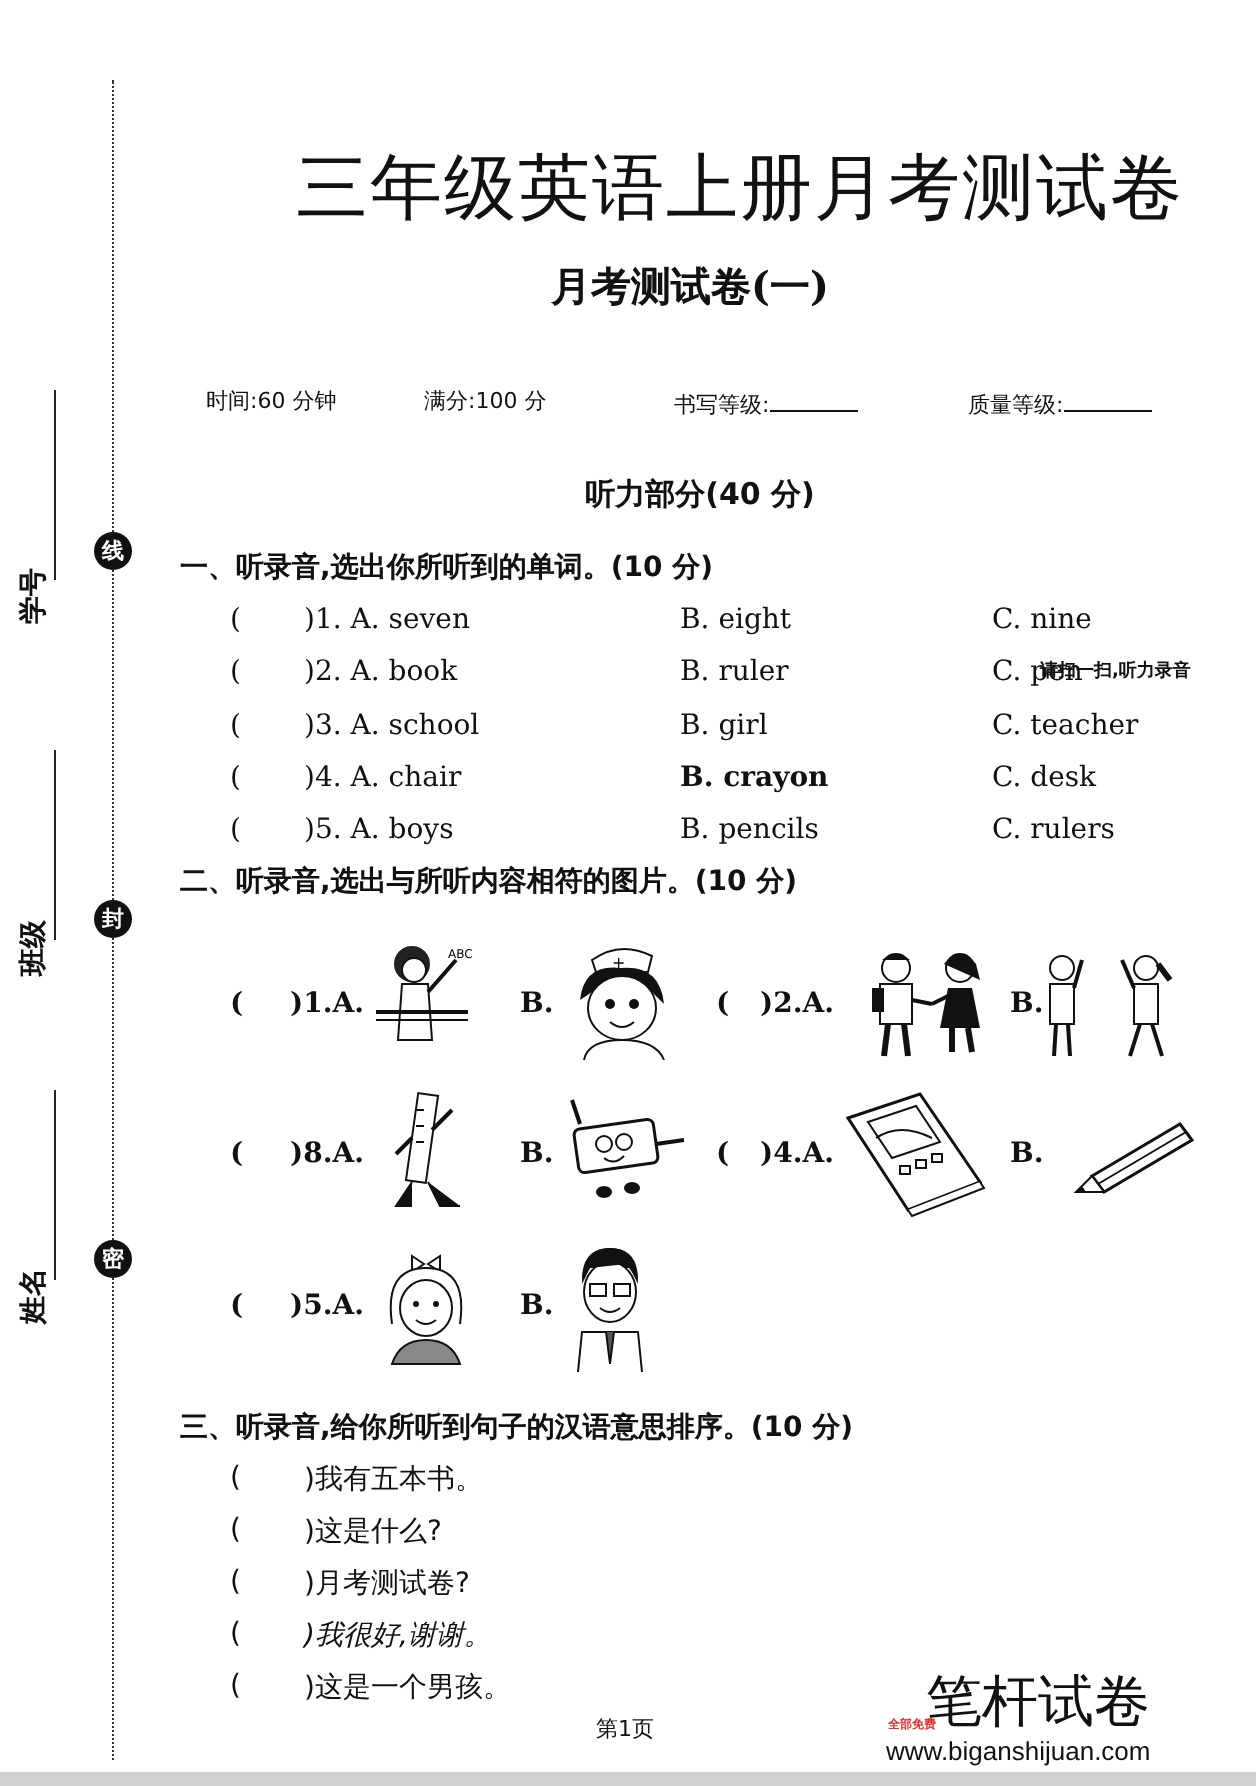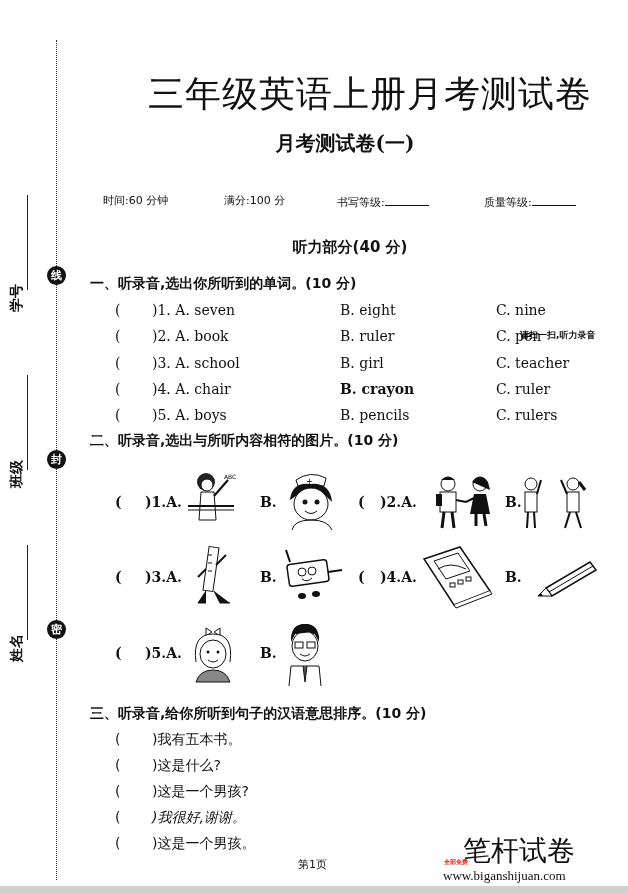--- a/index.html
+++ b/index.html
@@ -16,42 +16,42 @@
   .part{left:0;width:700px;top:238px;text-align:center;font-size:15px;font-weight:bold;}
   .section{left:90px;font-size:14px;font-weight:bold;font-family:"DejaVu Sans",sans-serif;}
   .scan{left:520px;top:281px;font-size:9px;font-weight:bold;margin-top:48px;}
   .row{position:absolute;font-size:14px;}
   .paren{position:absolute;font-size:14px;}
   .opt{position:absolute;font-size:14px;}
   .pic{position:absolute;}
   .cn{font-family:"DejaVu Sans",sans-serif;}
   .footer{left:298px;top:857px;font-size:11px;}
   .wm1{left:463px;top:832px;font-family:"DejaVu Sans",sans-serif;font-size:28px;}
-  .wm2{left:443px;top:868px;font-family:Liberation Serif, serif;font-size:13px;}
+  .wm2{left:443px;top:868px;font-family:Liberation Sans, sans-serif;font-size:13px;}
   .wm-red{left:444px;top:858px;font-size:6px;color:#e0302a;font-family:"DejaVu Sans",sans-serif;font-weight:bold;}
   .bottom-bar{left:0;top:886px;width:628px;height:7px;background:#d0d0d0;}
 </style>
 </head>
 <body>
 
 <div class="dotline"></div>
 <div class="side-line" style="top:195px;height:95px;"></div>
 <div class="side-label" style="top:312px;">学号</div>
 <div class="seal" style="top:266px;">线</div>
 <div class="side-line" style="top:375px;height:95px;"></div>
 <div class="side-label" style="top:488px;">班级</div>
 <div class="seal" style="top:450px;">封</div>
 <div class="side-line" style="top:545px;height:95px;"></div>
 <div class="side-label" style="top:662px;">姓名</div>
 <div class="seal" style="top:620px;">密</div>
 
 <div class="abs title">三年级英语上册月考测试卷</div>
 <div class="abs subtitle">月考测试卷(一)</div>
 <div class="abs meta cn" style="left:103px;">时间:60 分钟</div>
-<div class="abs meta cn" style="left:224px;">满分:100 分</div>
+<div class="abs meta cn" style="left:212px;">满分:100 分</div>
 <div class="abs meta cn" style="left:337px;"><span>书写等级:</span><span class="blank"></span></div>
 <div class="abs meta cn" style="left:484px;"><span>质量等级:</span><span class="blank"></span></div>
 
 <div class="abs part cn">听力部分(40 分)</div>
 
 <div class="abs section" style="top:275px;text-align:right;">一、听录音,选出你所听到的单词。(10 分)</div>
 <div class="abs scan cn">请扫一扫,听力录音</div>
 
 <div>
   <div class="row" style="left:0;top:302px;width:628px;height:24px;">
@@ -69,21 +69,21 @@
   <div class="row" style="left:0;top:355px;width:628px;height:24px;">
     <span class="paren" style="left:115px;">(</span>
     <span class="opt" style="left:152px;">)3. A. school</span>
     <span class="opt" style="left:340px;">B. girl</span>
     <span class="opt" style="left:496px;">C. teacher</span>
   </div>
   <div class="row" style="left:0;top:381px;width:628px;height:24px;">
     <span class="paren" style="left:115px;">(</span>
     <span class="opt" style="left:152px;">)4. A. chair</span>
     <span class="opt" style="left:340px;font-weight:bold;">B. crayon</span>
-    <span class="opt" style="left:496px;">C. ruler</span>
+    <span class="opt" style="left:496px;">C. desk</span>
   </div>
   <div class="row" style="left:0;top:407px;width:628px;height:24px;">
     <span class="paren" style="left:115px;">(</span>
     <span class="opt" style="left:152px;">)5. A. boys</span>
     <span class="opt" style="left:340px;">B. pencils</span>
     <span class="opt" style="left:496px;">C. rulers</span>
   </div>
 </div>
 
 <div class="abs section" style="top:432px;">二、听录音,选出与所听内容相符的图片。(10 分)</div>
@@ -136,21 +136,21 @@
     <line x1="17" y1="40" x2="18" y2="56" stroke="#111" stroke-width="2"></line>
   <circle cx="56" cy="12" r="6" fill="#fff" stroke="#111"></circle>
     <path d="M62 10 L68 18" stroke="#111" stroke-width="3"></path>
   <rect x="50" y="20" width="12" height="20" fill="#fff" stroke="#111"></rect>
     <line x1="50" y1="22" x2="44" y2="8" stroke="#111" stroke-width="2"></line>
   <line x1="53" y1="40" x2="48" y2="56" stroke="#111" stroke-width="2"></line>
     <line x1="59" y1="40" x2="64" y2="56" stroke="#111" stroke-width="2"></line>
 </svg>
 
 <span class="paren" style="left:115px;top:569px;font-weight:bold;">(</span>
-<span class="opt" style="left:145px;top:569px;font-weight:bold;">)3.A.</span>
+<span class="opt" style="left:145px;top:569px;font-weight:bold;">)8.A.</span>
 <svg class="pic" style="left:192px;top:545px;" width="42" height="62" viewBox="0 0 42 62">
   <rect x="14" y="2" width="10" height="44" transform="rotate(8 19 24)" fill="#fff" stroke="#111"></rect>
   <line x1="16" y1="10" x2="20" y2="10" stroke="#111"></line>
     <line x1="16" y1="18" x2="20" y2="18" stroke="#111"></line>
     <line x1="16" y1="26" x2="20" y2="26" stroke="#111"></line>
   <line x1="24" y1="20" x2="34" y2="10" stroke="#111" stroke-width="2"></line>
     <line x1="14" y1="24" x2="6" y2="32" stroke="#111" stroke-width="2"></line>
   <path d="M14 46 L6 58 L14 58" fill="#111" stroke="#111"></path>
     <path d="M22 46 L28 58 L38 58" fill="#111" stroke="#111"></path>
 </svg>
@@ -212,21 +212,21 @@
   <div class="row cn" style="left:0;top:731px;">
       <span class="paren" style="left:115px;">(</span>
       <span class="opt" style="left:152px;white-space:nowrap;">)我有五本书。</span>
     </div>
   <div class="row cn" style="left:0;top:757px;">
       <span class="paren" style="left:115px;">(</span>
       <span class="opt" style="left:152px;white-space:nowrap;">)这是什么?</span>
     </div>
   <div class="row cn" style="left:0;top:783px;">
       <span class="paren" style="left:115px;">(</span>
-      <span class="opt" style="left:152px;white-space:nowrap;">)这是一个男孩?</span>
+      <span class="opt" style="left:152px;white-space:nowrap;">)月考测试卷?</span>
     </div>
   <div class="row cn" style="left:0;top:809px;">
       <span class="paren" style="left:115px;">(</span>
       <span class="opt" style="left:152px;white-space:nowrap;font-style:italic;">)我很好,谢谢。</span>
     </div>
   <div class="row cn" style="left:0;top:835px;">
       <span class="paren" style="left:115px;">(</span>
       <span class="opt" style="left:152px;white-space:nowrap;">)这是一个男孩。</span>
     </div>
 </div>

